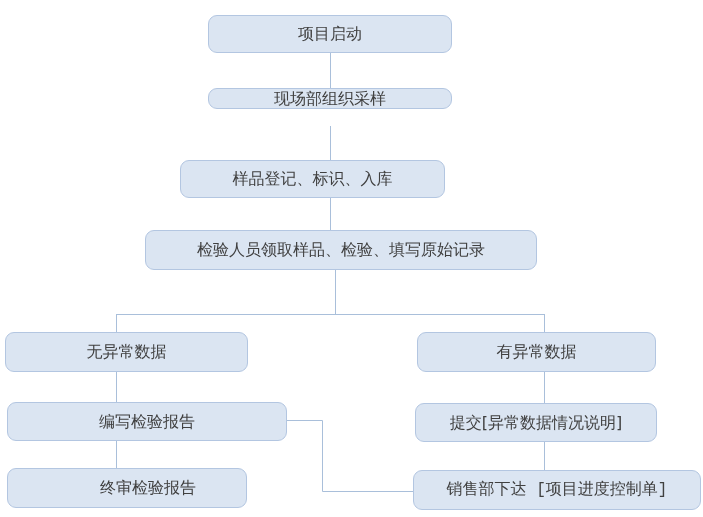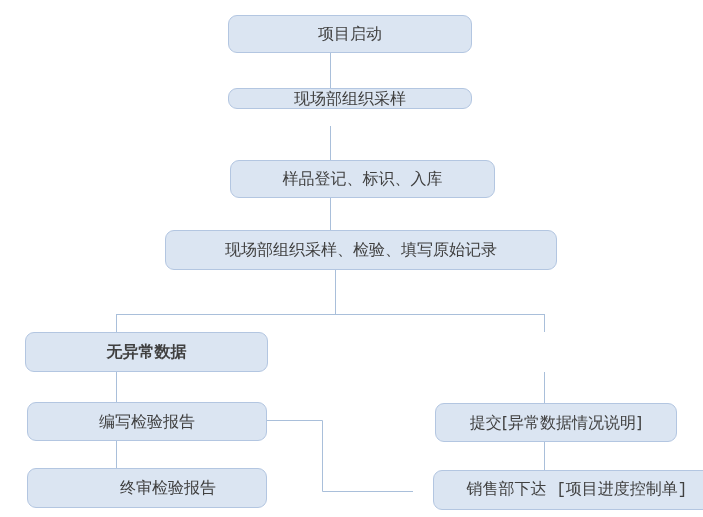--- a/index.html
+++ b/index.html
@@ -37,21 +37,20 @@
     border: 1px solid #b3c6e1;
     border-radius: 9px;
     display: flex;
     align-items: center;
     justify-content: center;
     font-size: 16px;
     color: #404040;
     text-align: center;
     white-space: nowrap;
     line-height: 1;
-    margin-left: 20px;
   }
 </style>
 </head>
 <body>
 
 <div class="canvas">
 
   <svg class="connectors" viewBox="0 0 703 517" xmlns="http://www.w3.org/2000/svg">
 
     <line x1="330.5" y1="53" x2="330.5" y2="88"></line>
@@ -70,28 +69,29 @@
     <line x1="544.5" y1="442" x2="544.5" y2="470"></line>
 
     <polyline points="413,491.5 322.5,491.5 322.5,420.5 253,420.5"></polyline>
     <path d="M 261.5 415.5 L 253 420.5 L 261.5 425.5"></path>
   </svg>
 
   <div class="node" style="left:208px; top:15px;  width:244px; height:38px;">项目启动</div>
 
   <div class="node" style="left:208px; top:88px;  width:244px; height:21px;">现场部组织采样</div>
 
-  <div class="node" style="left:210px; top:160px; width:265px; height:38px;">样品登记、标识、入库</div>
+  <div class="node" style="left:180px; top:160px; width:265px; height:38px;">样品登记、标识、入库</div>
 
-  <div class="node" style="left:145px; top:230px; width:392px; height:40px;">现场部组织采样、检验、填写原始记录</div>
+  <div class="node" style="left:145px; top:230px; width:392px; height:40px;">检验人员领取样品、检验、填写原始记录</div>
 
-  <div class="node" style="left:5px;   top:332px; width:243px; height:40px;font-weight:bold;">无异常数据</div>
+  <div class="node" style="left:5px;   top:332px; width:243px; height:40px;">无异常数据</div>
 
+  <div class="node" style="left:417px; top:332px; width:239px; height:40px;">有异常数据</div>
 
-  <div class="node" style="left:7px;   top:402px; width:240px; height:39px;">编写检验报告</div>
+  <div class="node" style="left:7px;   top:402px; width:280px; height:39px;">编写检验报告</div>
 
   <div class="node" style="left:415px; top:403px; width:242px; height:39px;border-radius:9px;">提交[异常数据情况说明]</div>
 
   <div class="node" style="left:7px;   top:468px; width:240px; height:40px;padding-left:42px;">终审检验报告</div>
 
   <div class="node" style="left:413px; top:470px; width:288px; height:40px;font-family:Liberation Mono, monospace;">销售部下达 [项目进度控制单]</div>
 
 </div>
 
 </body></html>

